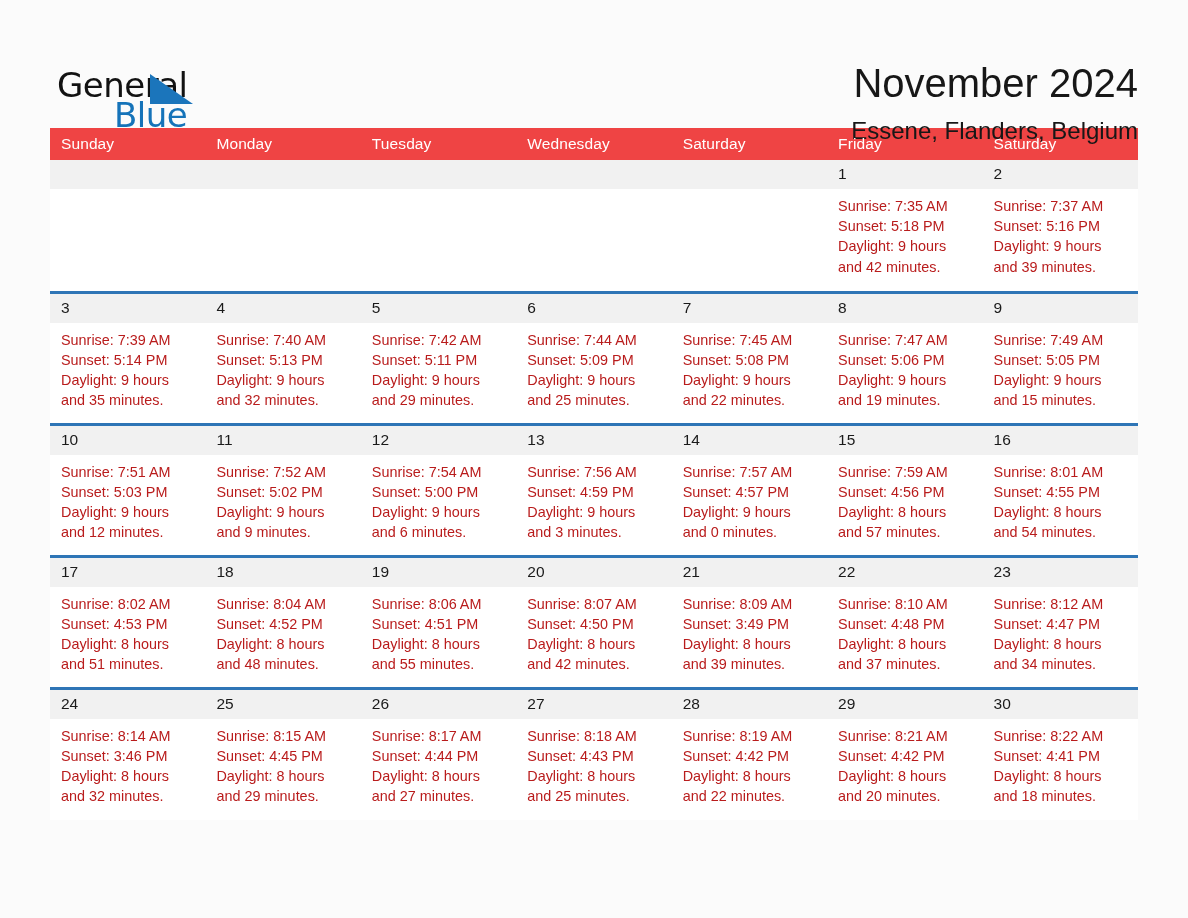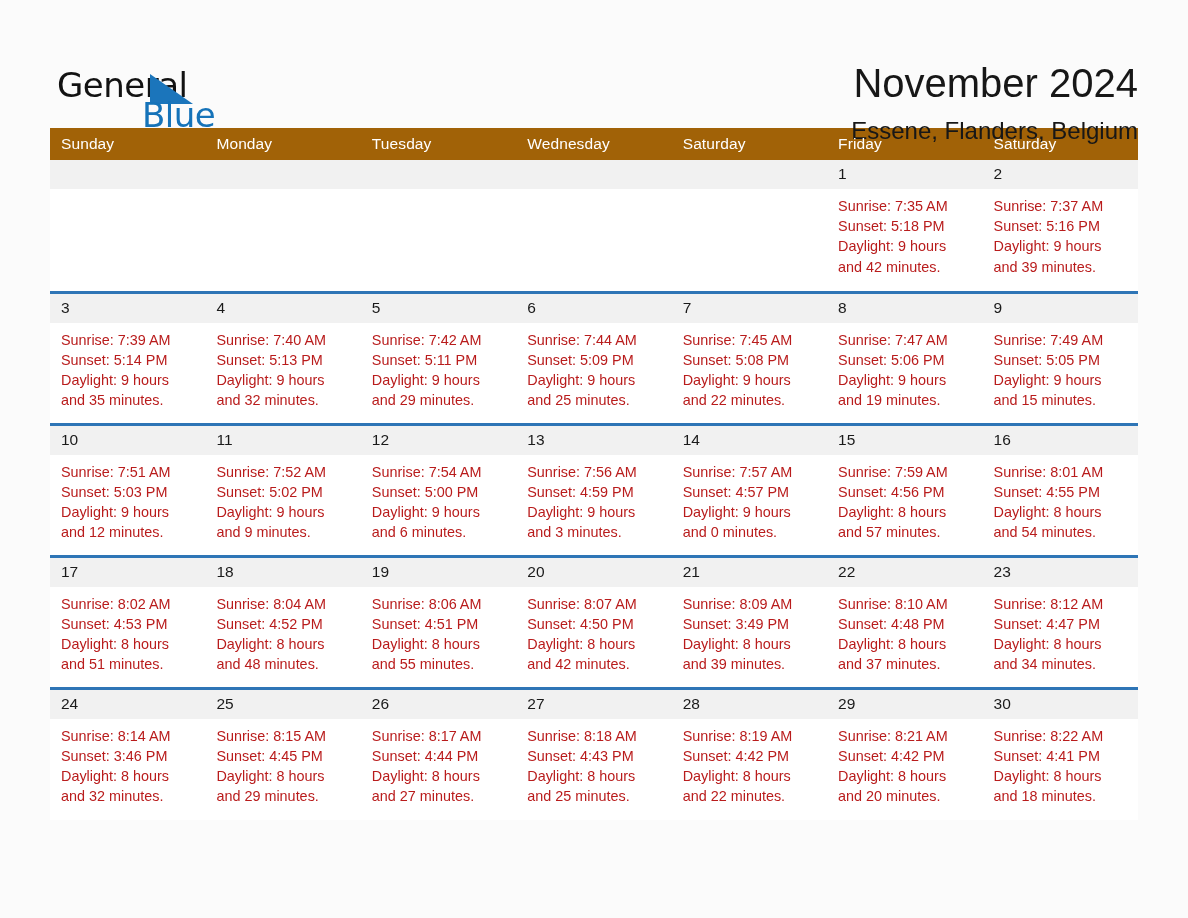--- a/index.html
+++ b/index.html
@@ -44,21 +44,21 @@
     top: 8px;
     font-size: 34px;
     line-height: 34px;
     letter-spacing: -0.5px;
     color: #121212;
     font-family: "DejaVu Sans", sans-serif;
     font-weight: 400;
   }
   .logo-blue {
     position: absolute;
-    left: 92px;
+    left: 64px;
     top: 38px;
     font-size: 34px;
     line-height: 34px;
     letter-spacing: -0.5px;
     color: #1573b9;
     font-family: "DejaVu Sans", sans-serif;
     font-weight: 400;
   }
   .logo-triangle {
     position: absolute;
@@ -91,21 +91,21 @@
     font-family: "Liberation Sans", sans-serif;
   }
 
   
   .calendar {
     width: 1088px;
     border-collapse: collapse;
     table-layout: fixed;
   }
   .calendar th {
-    background: #a16207;
+    background: #ef4444;
     color: #ffffff;
     font-weight: 400;
     font-size: 15.5px;
     text-align: left;
     padding: 7px 0 7px 11px;
     height: 16px;
     border: none;
     letter-spacing: 0.1px;
   }
   .calendar td {

